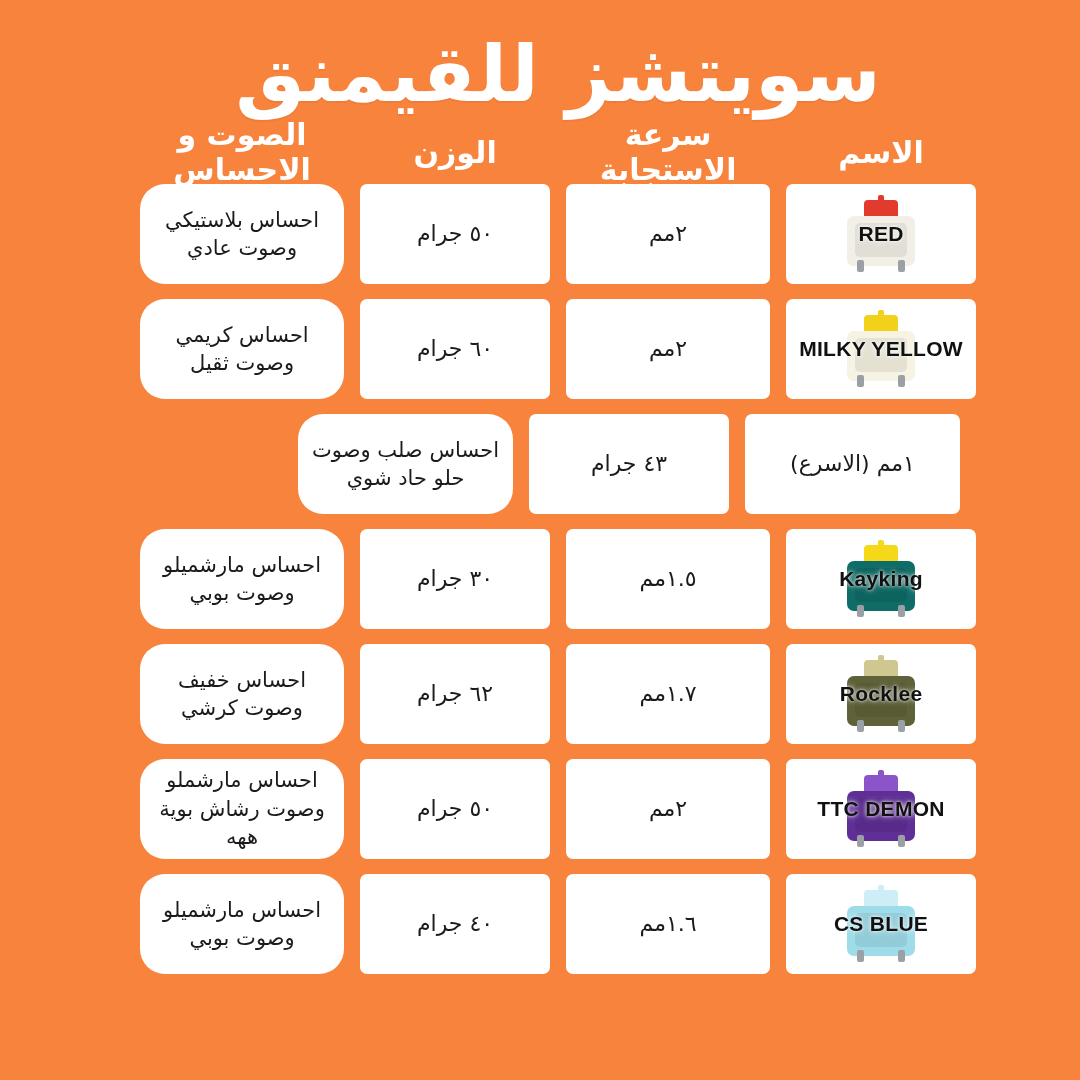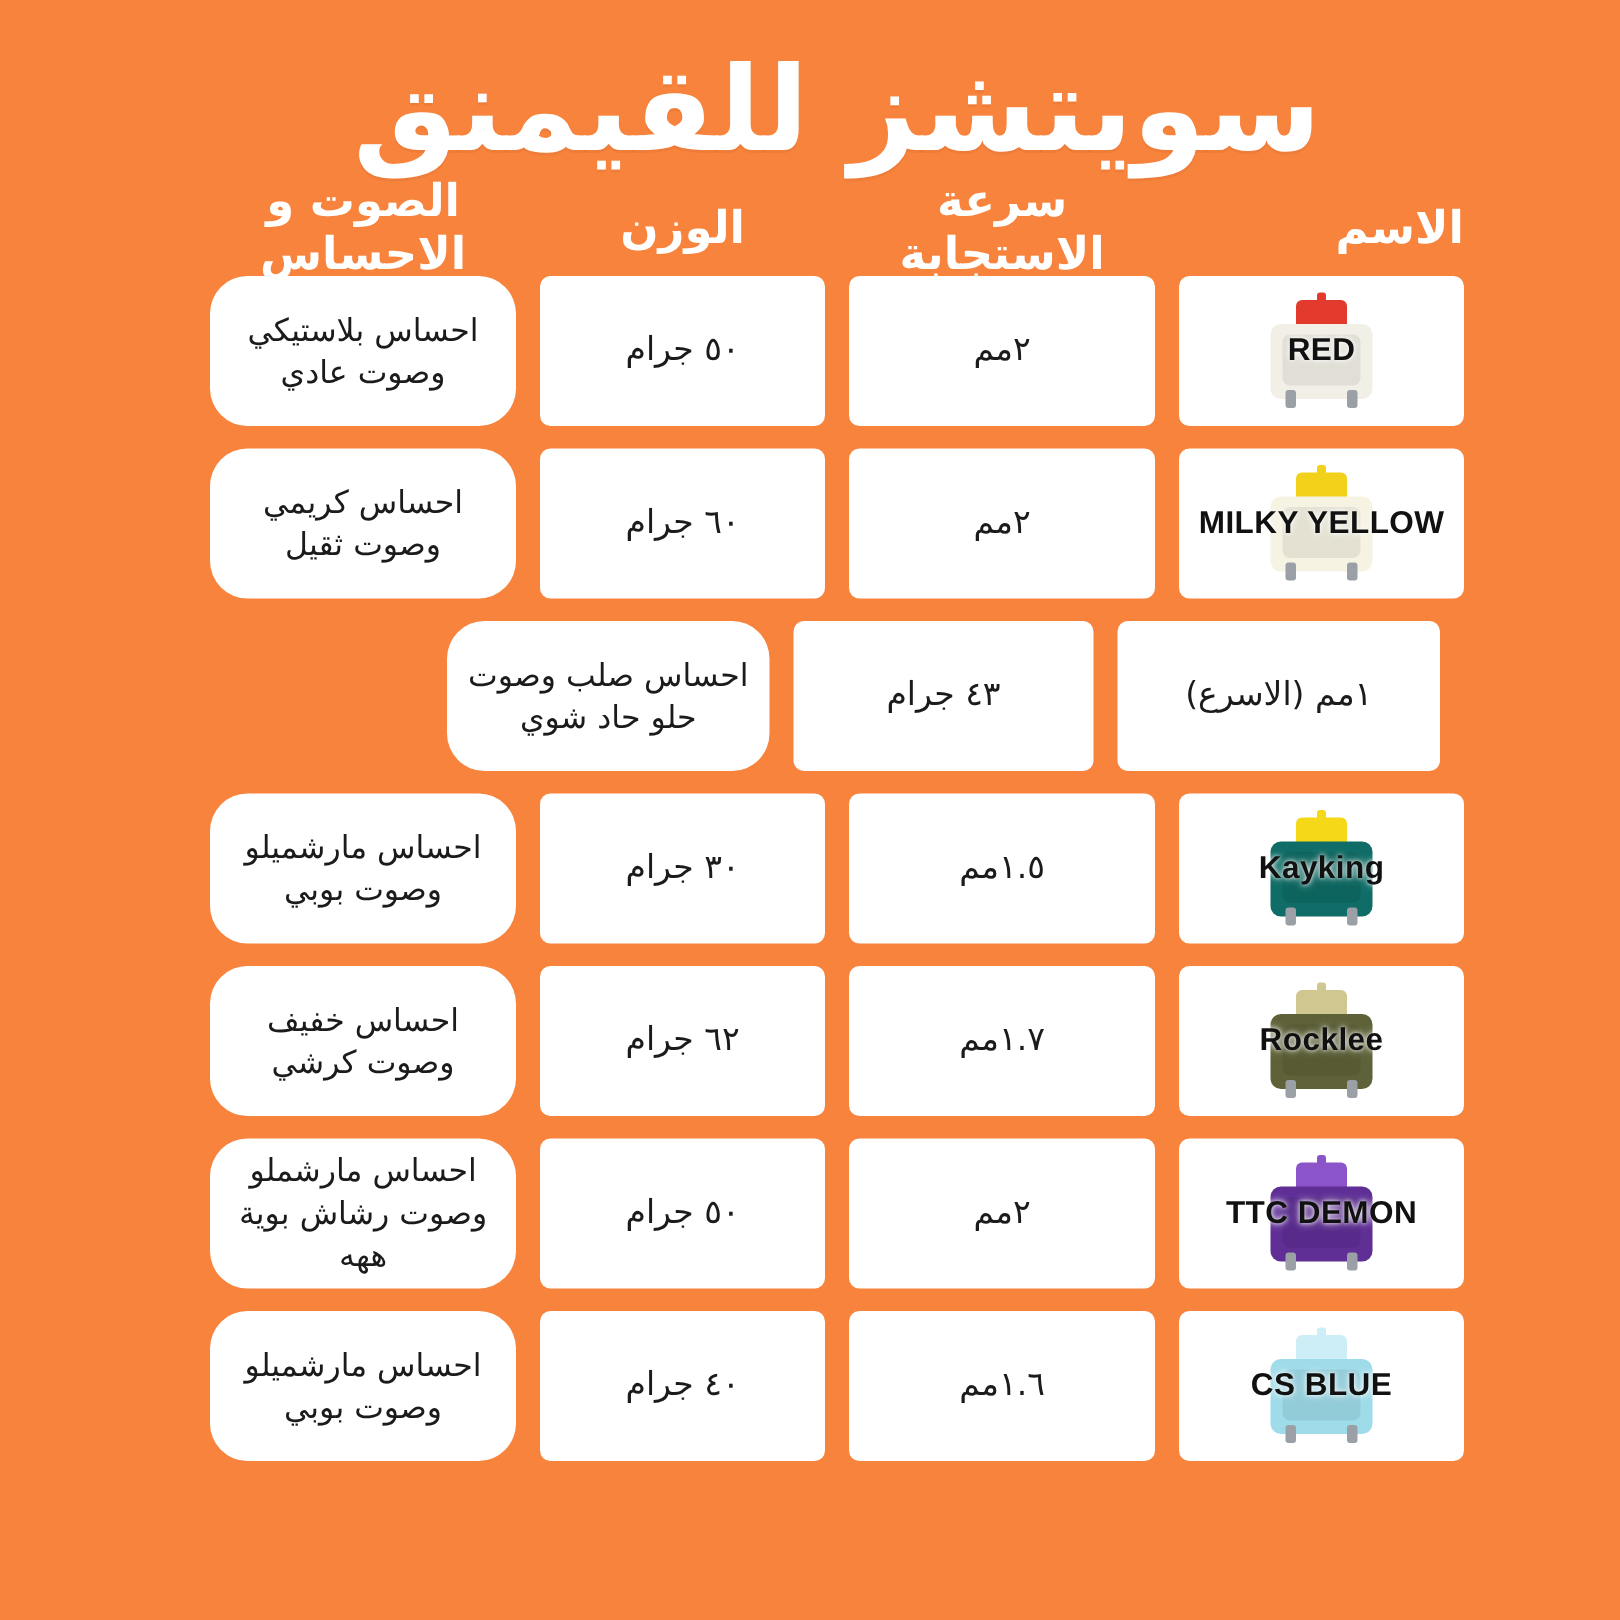--- a/index.html
+++ b/index.html
@@ -51,21 +51,21 @@
   }
   .header-cell {
     color: #FFFFFF;
     font-size: 30px;
     font-weight: bold;
     text-align: center;
     direction: rtl;
   }
 
   
-  .col-name   { width: 200px; text-align: right; }
+  .col-name   { width: 200px; }
   .col-speed  { width: 215px; }
   .col-weight { width: 200px; }
   .col-sound  { width: 215px; }
 
   .col-gap { width: 16px; flex: 0 0 16px; }
 
   
   .table {
     display: flex;
     flex-direction: column;

